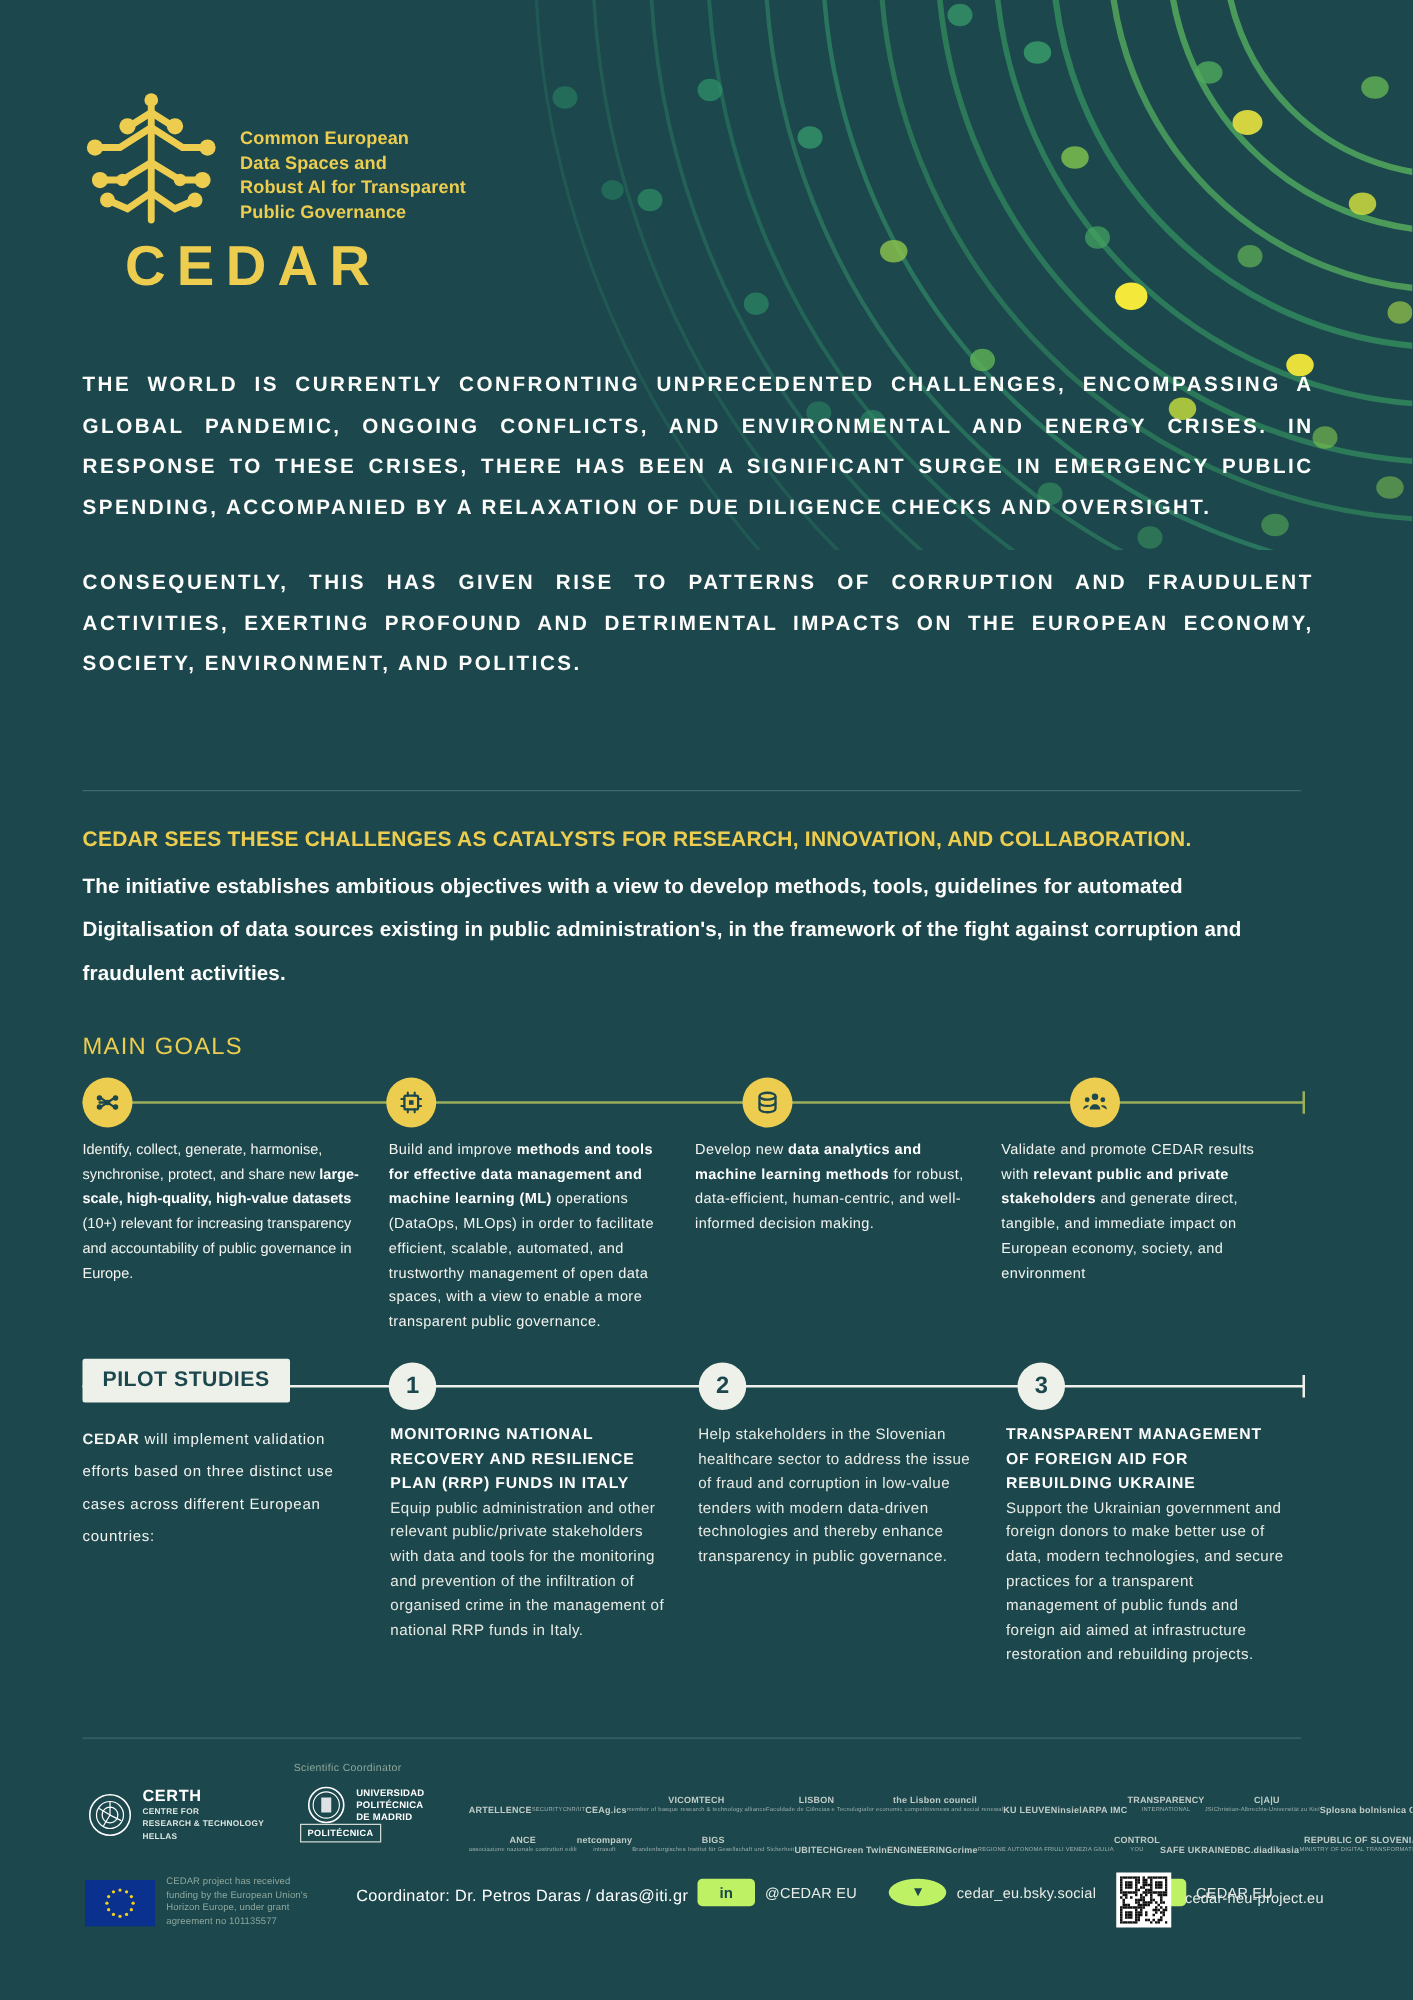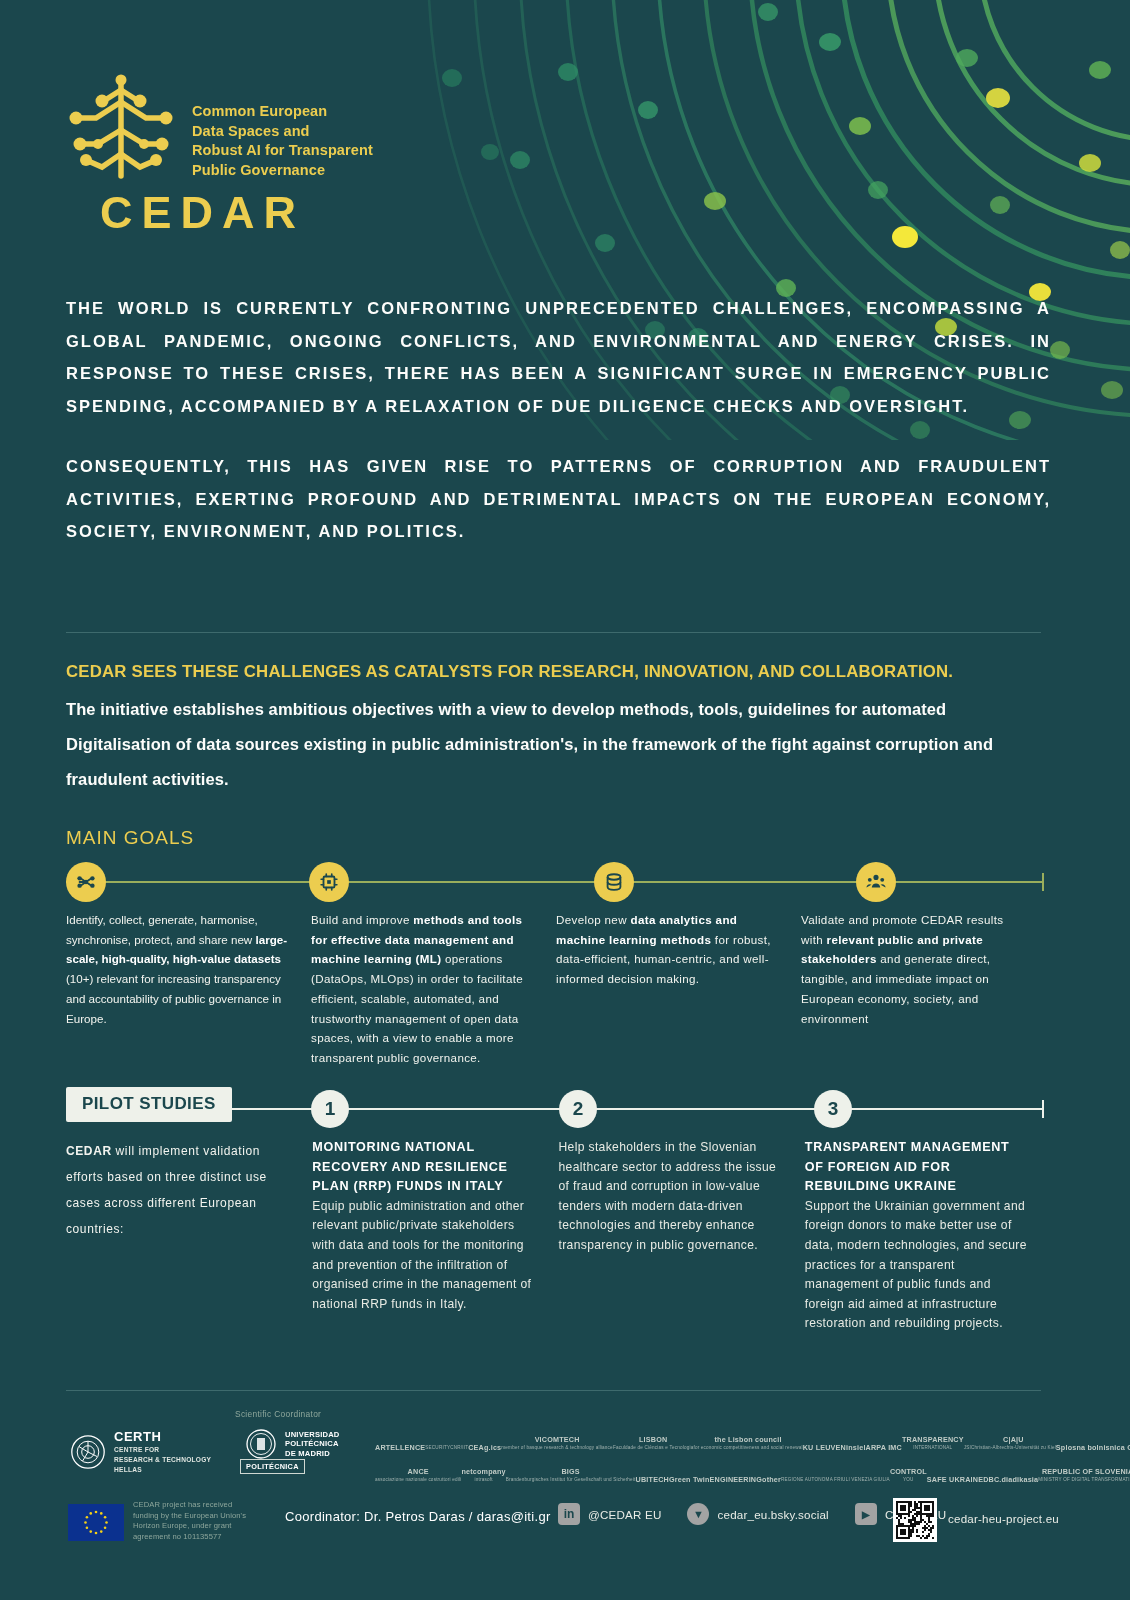--- a/index.html
+++ b/index.html
@@ -135,21 +135,21 @@
   .eu-note{
     position:absolute;left:133px;top:1500px;width:120px;
     font-size:7.6px;line-height:10.6px;color:#8ea79c;letter-spacing:.1px;
   }
   .coordinator{
     position:absolute;left:285px;top:1509px;font-size:13px;color:#ffffff;letter-spacing:.3px;
   }
   .socials{position:absolute;left:558px;top:1503px;display:flex;align-items:center;}
   .social{display:flex;align-items:center;margin-right:26px;}
   .social .badge{
-    width:22px;height:22px;background:#a3a3a3;border-radius:4px;margin-right:8px;
+    width:46px;height:22px;background:#bef264;border-radius:4px;margin-right:8px;
     display:flex;align-items:center;justify-content:center;color:#1b474d;font-weight:bold;
   }
   .social .lbl{font-size:11.6px;color:#e9ece6;letter-spacing:.2px;}
   .qr{position:absolute;left:893px;top:1498px;width:44px;height:44px;background:#ffffff;padding:3px;box-sizing:border-box;}
   .qr svg{display:block;}
   .site{position:absolute;left:948px;top:1512px;font-size:11.6px;color:#e9ece6;letter-spacing:.2px;}
 </style>
 </head>
 <body>
 
@@ -489,21 +489,21 @@
         </div>
         <div class="plogo">
           <div class="l1">Green Twin</div>
           <div class="l2"></div>
         </div>
         <div class="plogo">
           <div class="l1">ENGINEERING</div>
           <div class="l2"></div>
         </div>
         <div class="plogo">
-          <div class="l1">other</div>
+          <div class="l1">crime</div>
           <div class="l2"></div>
         </div>
         <div class="plogo">
           <div class="l1"></div>
           <div class="l2">REGIONE AUTONOMA FRIULI VENEZIA GIULIA</div>
         </div>
         <div class="plogo">
           <div class="l1">CONTROL</div>
           <div class="l2">YOU</div>
         </div>

